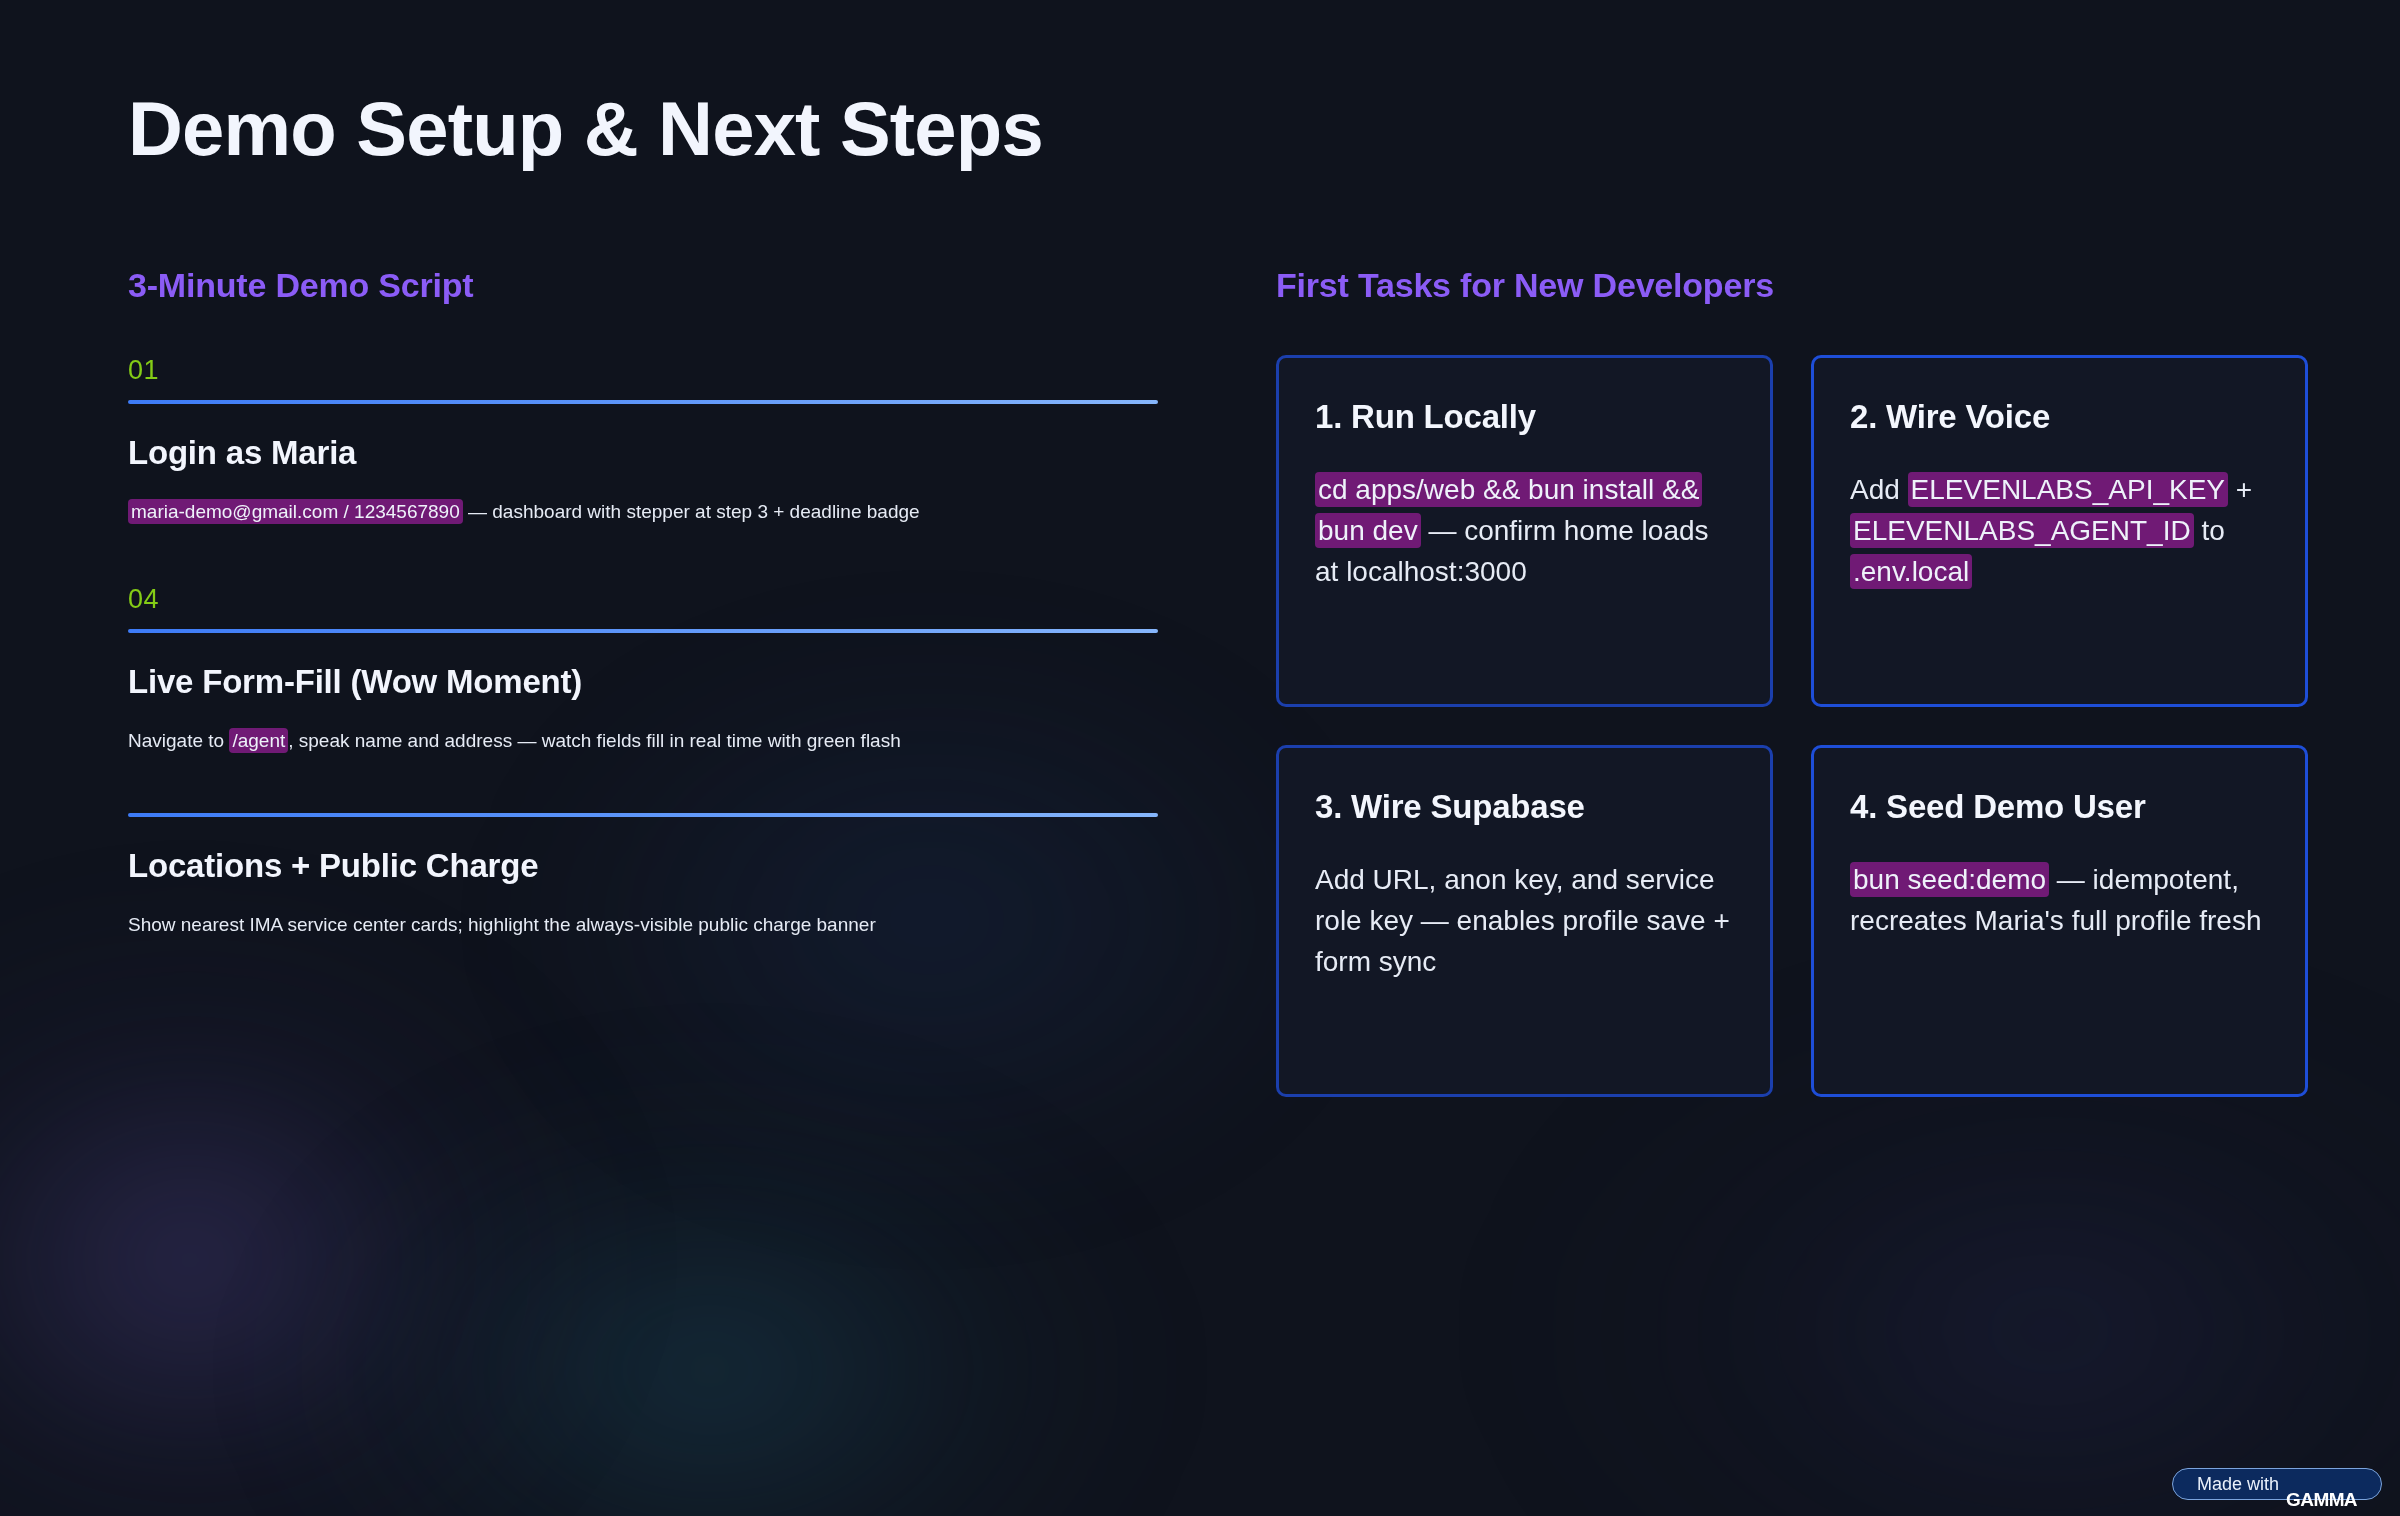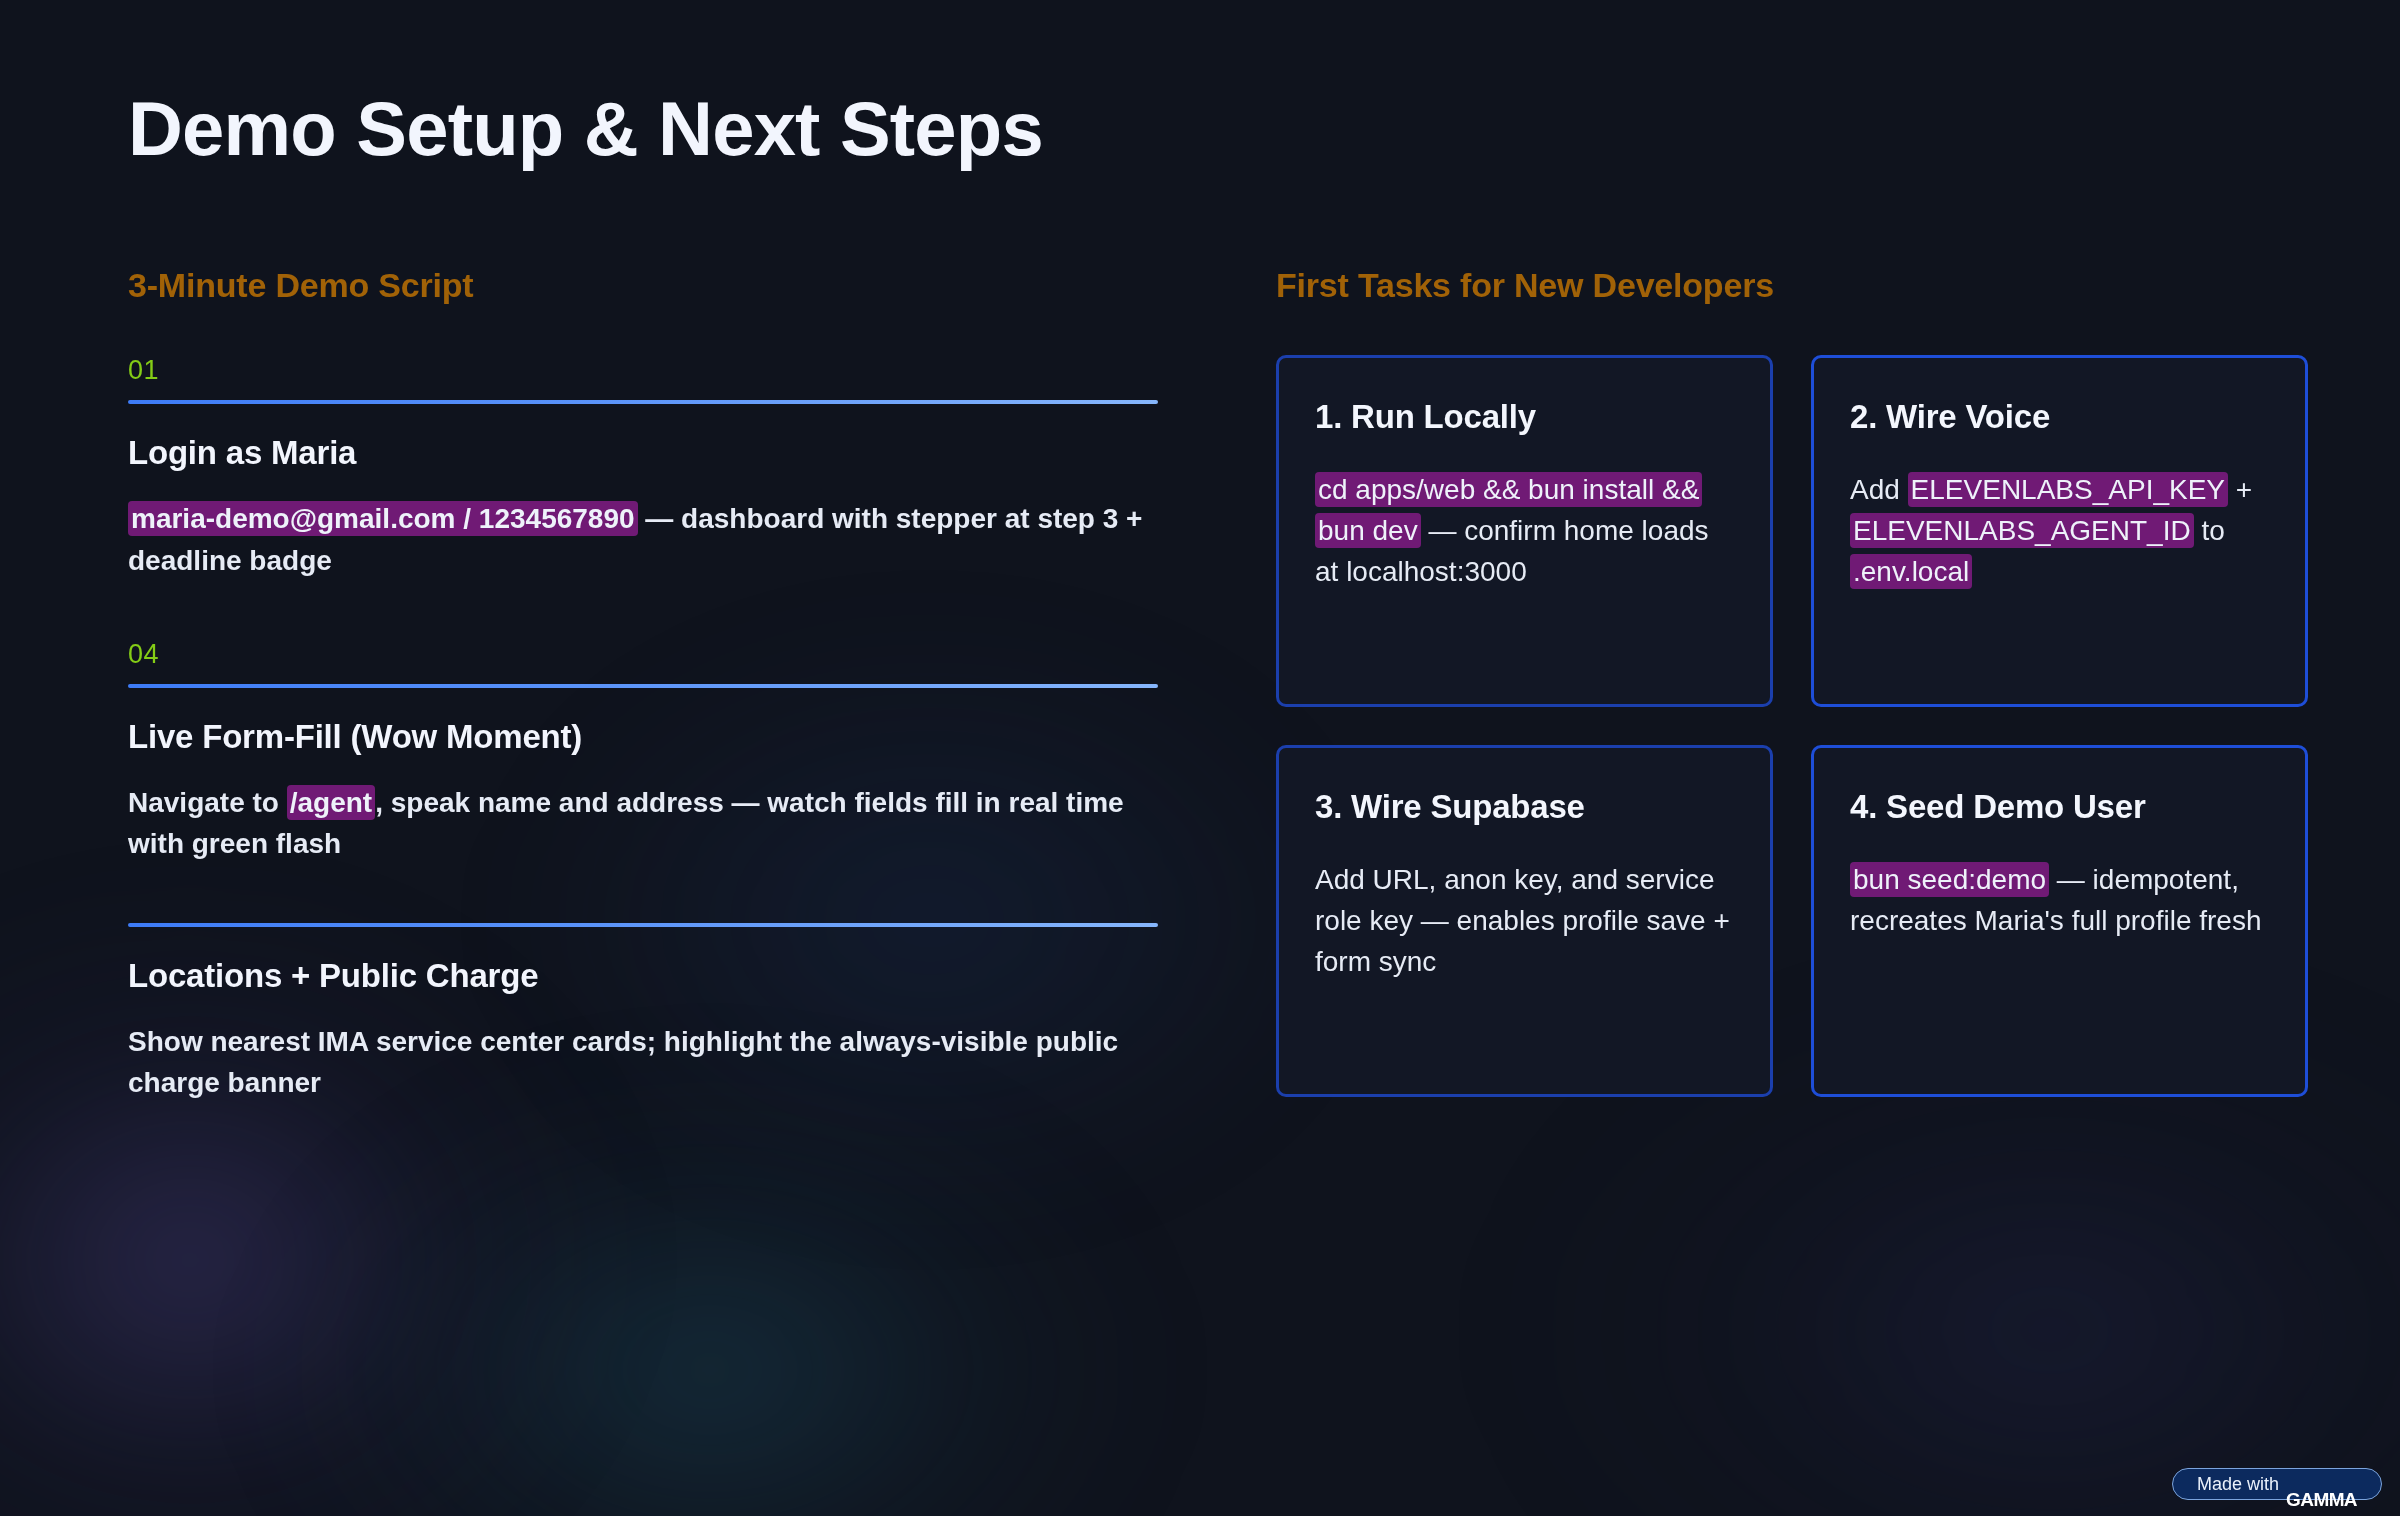--- a/index.html
+++ b/index.html
@@ -87,21 +87,21 @@
     gap: 116px;
     align-items: flex-start;
   }
   .col-left  { width: 1032px; flex: none; }
   .col-right { width: 1032px; flex: none; }
 
   .section-heading {
     font-size: 34px;
     font-weight: 700;
     letter-spacing: -0.2px;
-    color: #a16207;
+    color: #8b5cf6;
     margin-bottom: 50px;
   }
 
   
   .step { margin-bottom: 58px; }
   .step:last-child { margin-bottom: 0; }
 
   .step-num {
     font-size: 27px;
     font-weight: 400;
@@ -117,24 +117,24 @@
     margin-bottom: 30px;
   }
   .step-title {
     font-size: 33px;
     font-weight: 700;
     letter-spacing: -0.2px;
     color: #f2f5fd;
     margin-bottom: 26px;
   }
   .step-body {
-    font-size: 28px;
+    font-size: 19px;
     line-height: 1.48;
     color: #e6ebf5;
-    font-weight: 700;
+    font-weight: 400;
   }
 
   code, .code {
     background: #701a75;
     color: #eef2fa;
     border-radius: 4px;
     padding: 2px 3px;
     font-family: "Liberation Sans", sans-serif;
     font-size: inherit;
     line-height: inherit;

